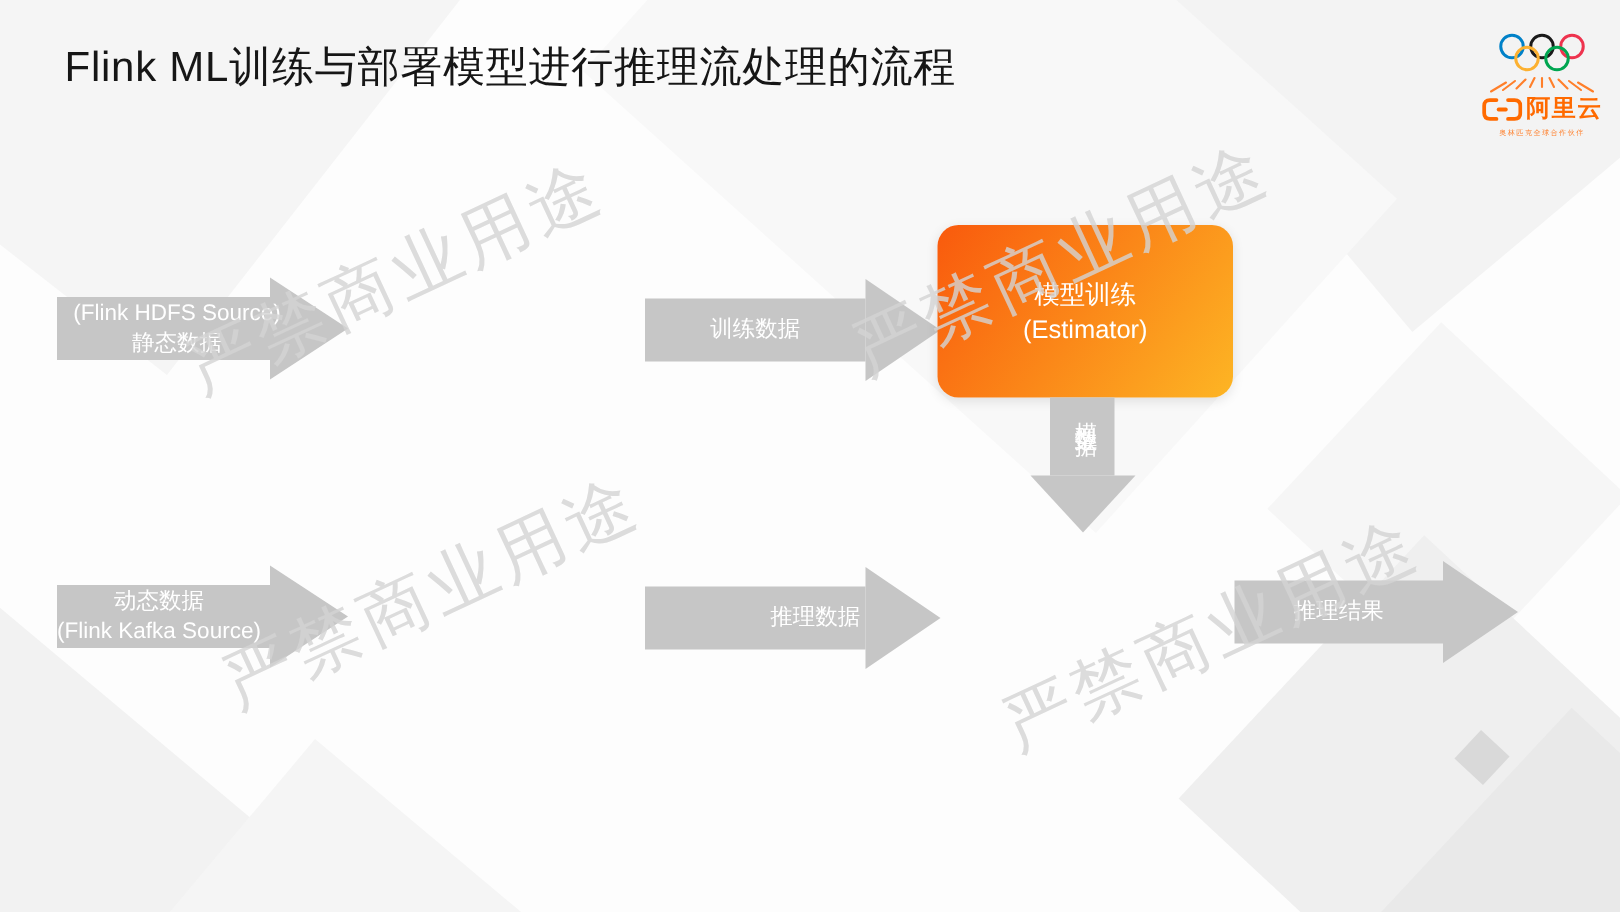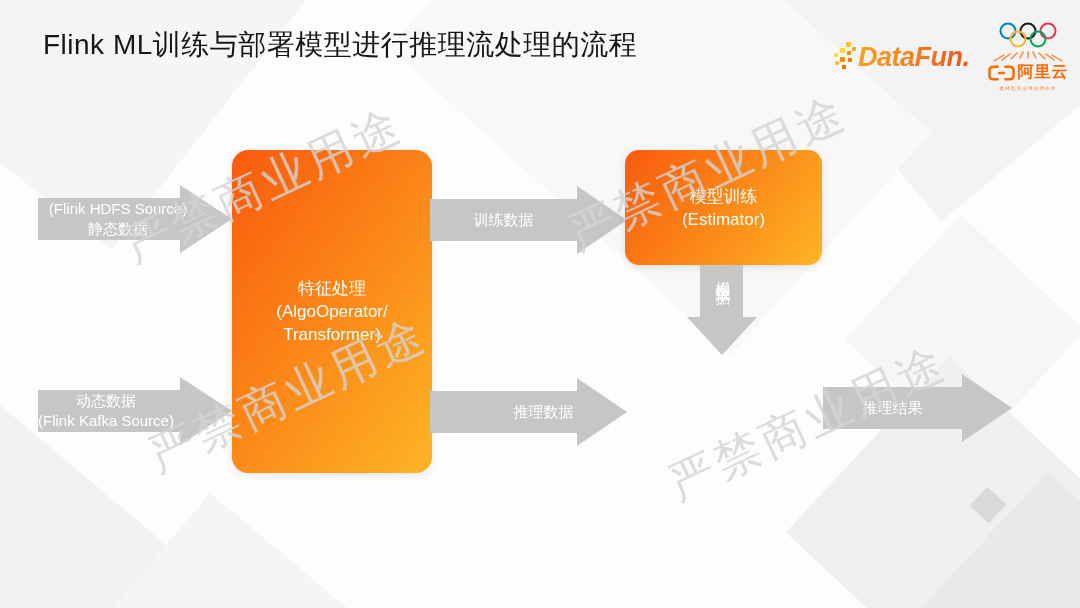--- a/index.html
+++ b/index.html
@@ -70,34 +70,20 @@
   <div class="bgshape bg-mid"></div>
   <div class="bgshape bg-mr"></div>
   <div class="bgshape bg-bl1"></div>
   <div class="bgshape bg-bl2"></div>
   <div class="bgshape bg-br1"></div>
   <div class="bgshape bg-br2"></div>
   <div class="bgshape bg-br3"></div>
 
   <div class="title">Flink ML训练与部署模型进行推理流处理的流程</div>
 
-  <div class="datafun">
-    <svg width="26" height="34" viewBox="0 0 26 34">
-      <rect x="14" y="2" width="5" height="5" rx="1" fill="#fbc02d"></rect>
-      <rect x="20" y="7" width="4" height="4" rx="1" fill="#f9a825"></rect>
-      <rect x="8" y="8" width="5" height="5" rx="1" fill="#fdd835"></rect>
-      <rect x="15" y="11" width="4" height="4" rx="1" fill="#fb8c00"></rect>
-      <rect x="2" y="13" width="4" height="4" rx="1" fill="#fdd835"></rect>
-      <rect x="8" y="17" width="5" height="5" rx="1" fill="#fb8c00"></rect>
-      <rect x="16" y="18" width="4" height="4" rx="1" fill="#f57c00"></rect>
-      <rect x="3" y="21" width="4" height="4" rx="1" fill="#fbc02d"></rect>
-      <rect x="10" y="25" width="4" height="4" rx="1" fill="#ef6c00"></rect>
-    </svg>
-    <span class="datafun-word">DataFun.</span>
-  </div>
 
   <div class="alicloud">
     <svg class="rings" width="66" height="28" viewBox="0 0 66 28">
       <circle cx="13" cy="9" r="7.5" fill="none" stroke="#0081c8" stroke-width="2"></circle>
       <circle cx="33" cy="9" r="7.5" fill="none" stroke="#1a1a1a" stroke-width="2"></circle>
       <circle cx="53" cy="9" r="7.5" fill="none" stroke="#ee334e" stroke-width="2"></circle>
       <circle cx="23" cy="17" r="7.5" fill="none" stroke="#fcb131" stroke-width="2"></circle>
       <circle cx="43" cy="17" r="7.5" fill="none" stroke="#00a651" stroke-width="2"></circle>
     </svg>
     <svg class="rays" width="76" height="11" viewBox="0 0 76 11">
@@ -137,27 +123,20 @@
 
   <div>
     <div class="shaft" style="left:38px;top:390px;width:142px;height:42px;"></div>
     <div class="head-right" style="left:180px;top:377px;"></div>
     <div class="arrow-label" style="left:16px;top:391px;width:180px;">
       <div>动态数据</div>
       <div>(Flink Kafka Source)</div>
     </div>
   </div>
 
-  <div class="node node-feature">
-    <div class="node-text">
-      <div>特征处理</div>
-      <div>(AlgoOperator/</div>
-      <div>Transformer)</div>
-    </div>
-  </div>
 
   <div>
     <div class="shaft" style="left:430px;top:199px;width:147px;height:42px;"></div>
     <div class="head-right" style="left:577px;top:186px;border-left-width:50px;"></div>
     <div class="arrow-label" style="left:430px;top:210px;width:147px;">训练数据</div>
   </div>
 
   <div class="node node-train">
     <div class="node-text">
       <div>模型训练</div>

